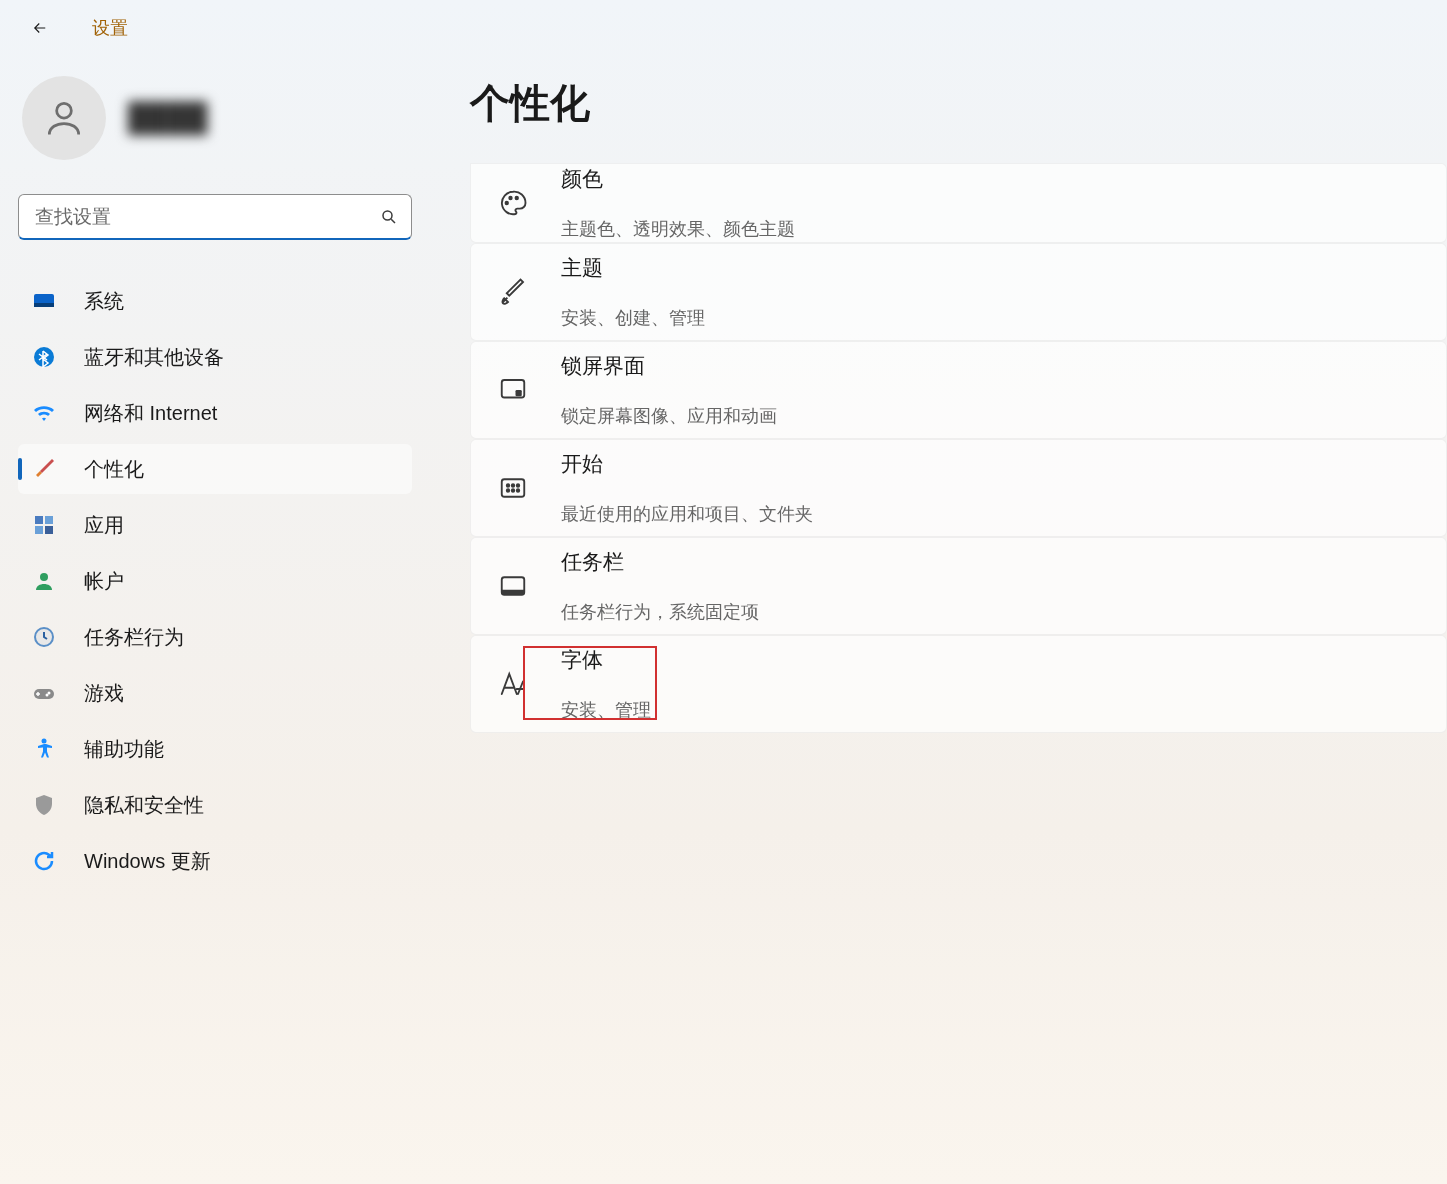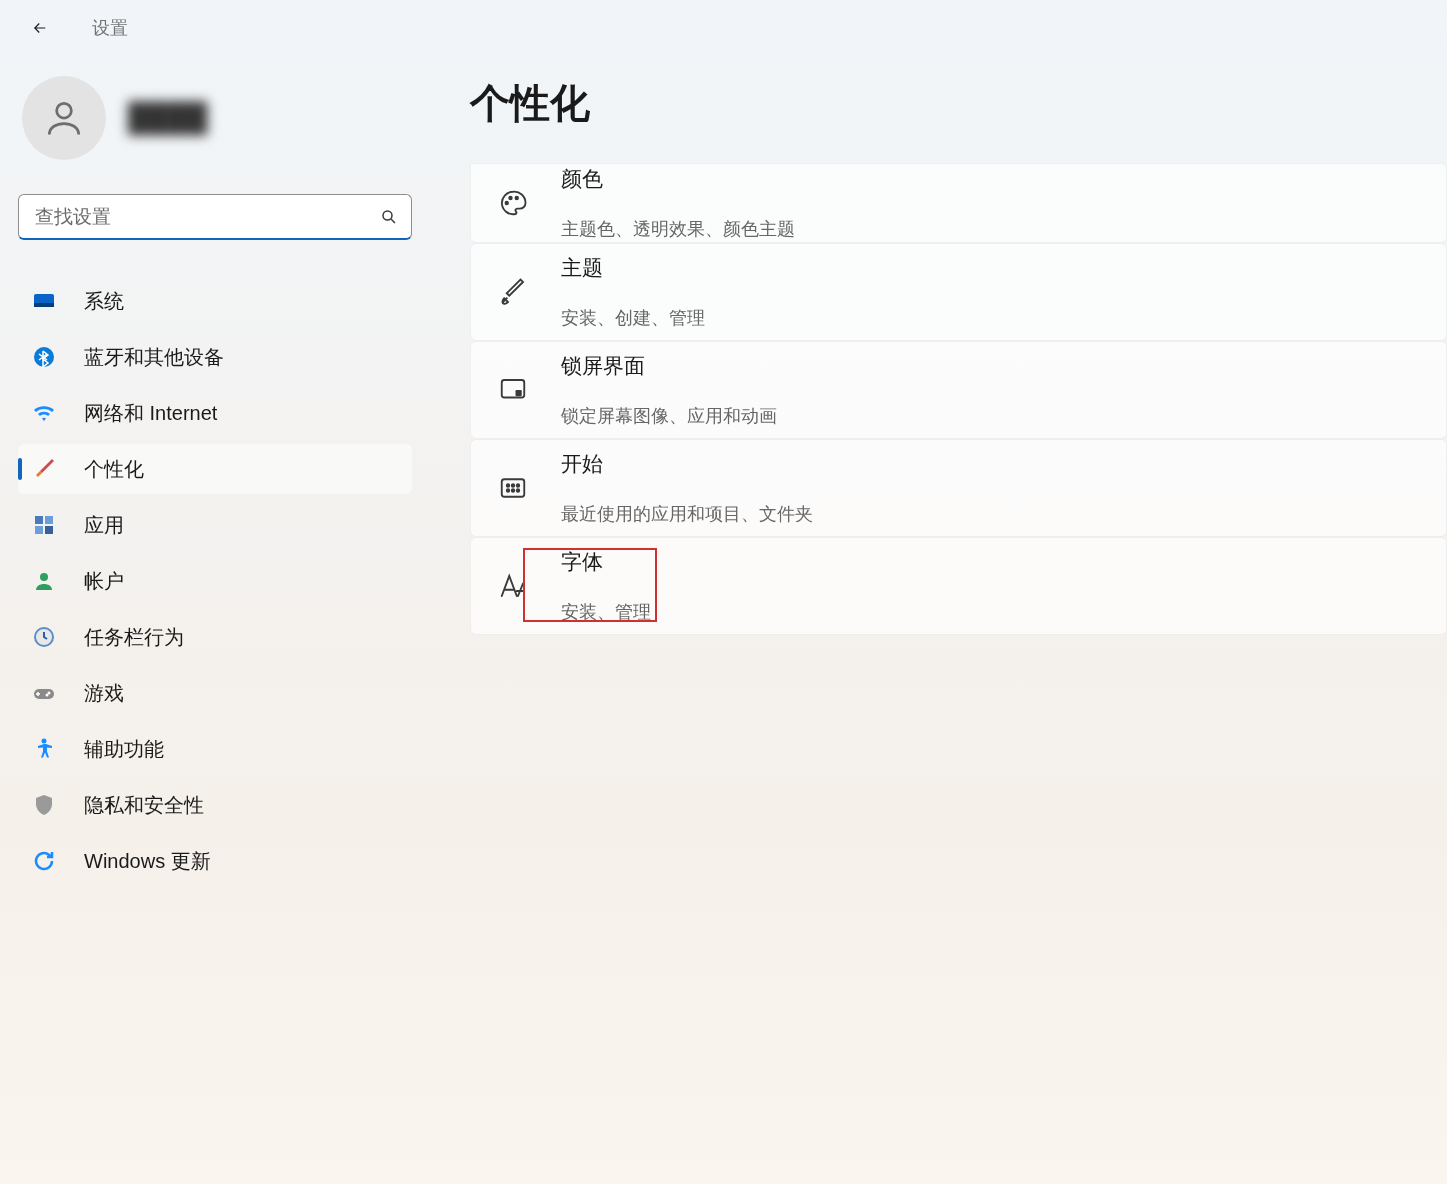--- a/index.html
+++ b/index.html
@@ -23,21 +23,21 @@
   display: flex;
   align-items: center;
   justify-content: center;
   border-radius: 4px;
   cursor: pointer;
 }
 .back-btn svg { width: 18px; height: 18px; stroke: #1a1a1a; }
 .titlebar-title {
   margin-left: 32px;
   font-size: 18px;
-  color: #737373;
+  color: #a16207;
 }
 
 .layout { display: flex; height: calc(1184px - 56px); }
 
 .sidebar {
   width: 430px;
   padding: 20px 18px 12px 18px;
   flex-shrink: 0;
 }
 
@@ -360,20 +360,32 @@
               <circle cx="12" cy="14" r="1" fill="#3a3a3a"></circle>
               <circle cx="16" cy="14" r="1" fill="#3a3a3a"></circle>
             </svg>
           </span>
         <div class="card-body">
           <div class="card-title">开始</div>
           <div class="card-sub">最近使用的应用和项目、文件夹</div>
         </div>
       </div>
 
+      <div class="card">
+        <span class="card-icon">
+            <svg viewBox="0 0 24 24" stroke-width="1.5">
+              <rect x="3" y="5" width="18" height="14" rx="2"></rect>
+              <rect x="3" y="15" width="18" height="4" fill="#3a3a3a" stroke="none"></rect>
+            </svg>
+          </span>
+        <div class="card-body">
+          <div class="card-title">任务栏</div>
+          <div class="card-sub">任务栏行为，系统固定项</div>
+        </div>
+      </div>
 
       <div class="card" style="position:relative">
         <span class="card-icon">
             <svg viewBox="0 0 24 24" stroke-width="1.5">
               <path d="M3 20L9 4l6 16M5 15h8M16 20l4-10 0 0M15 16h5" stroke-linecap="round"></path>
             </svg>
           </span>
         <div class="card-body">
           <div class="card-title">字体</div>
           <div class="card-sub">安装、管理</div>

